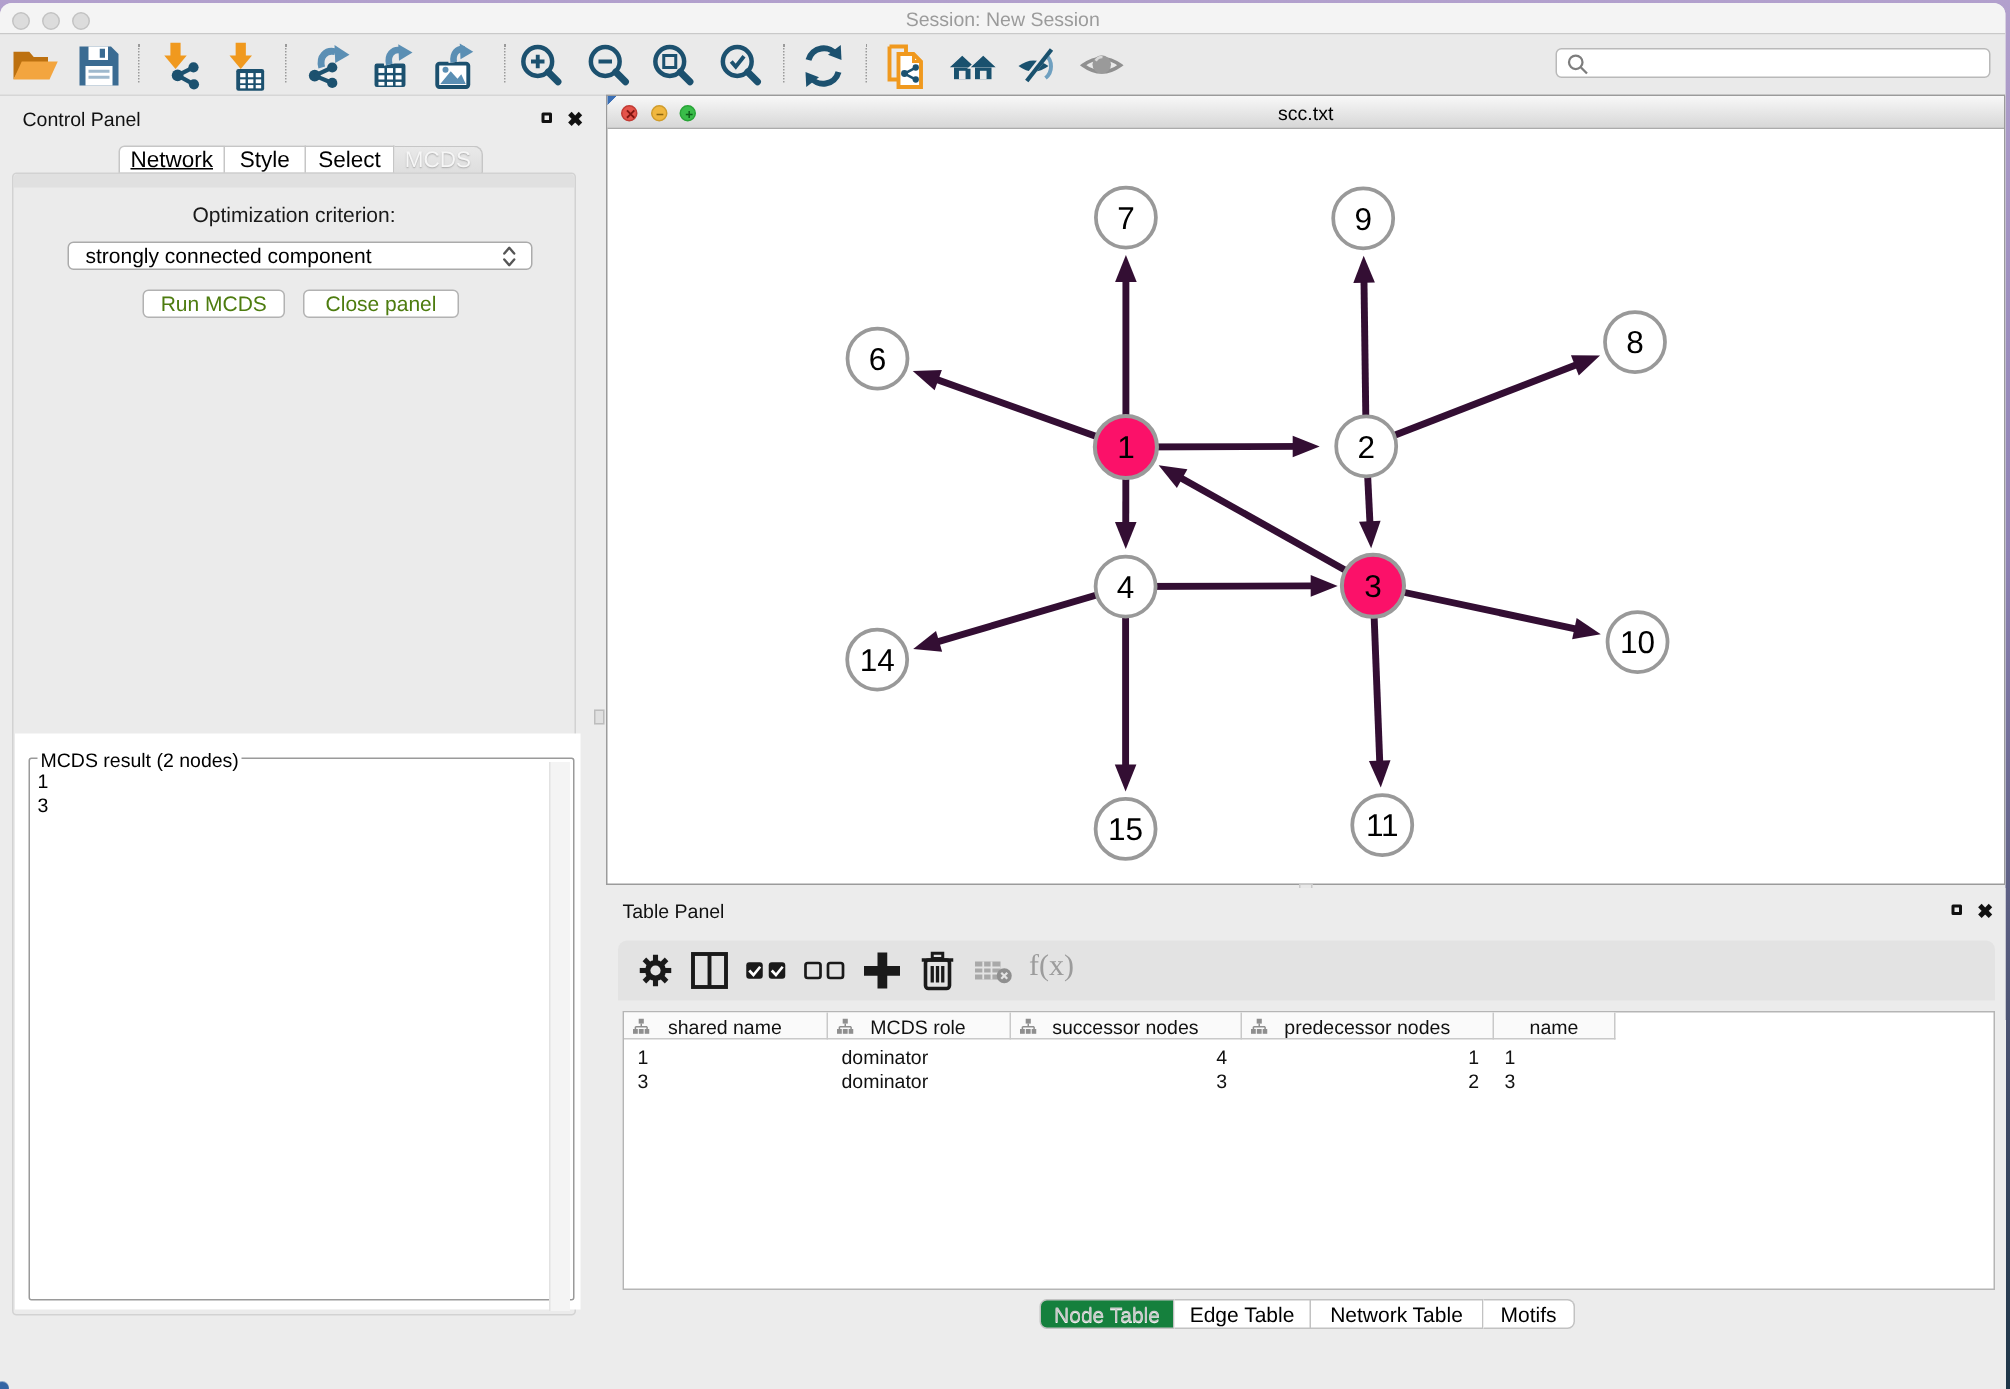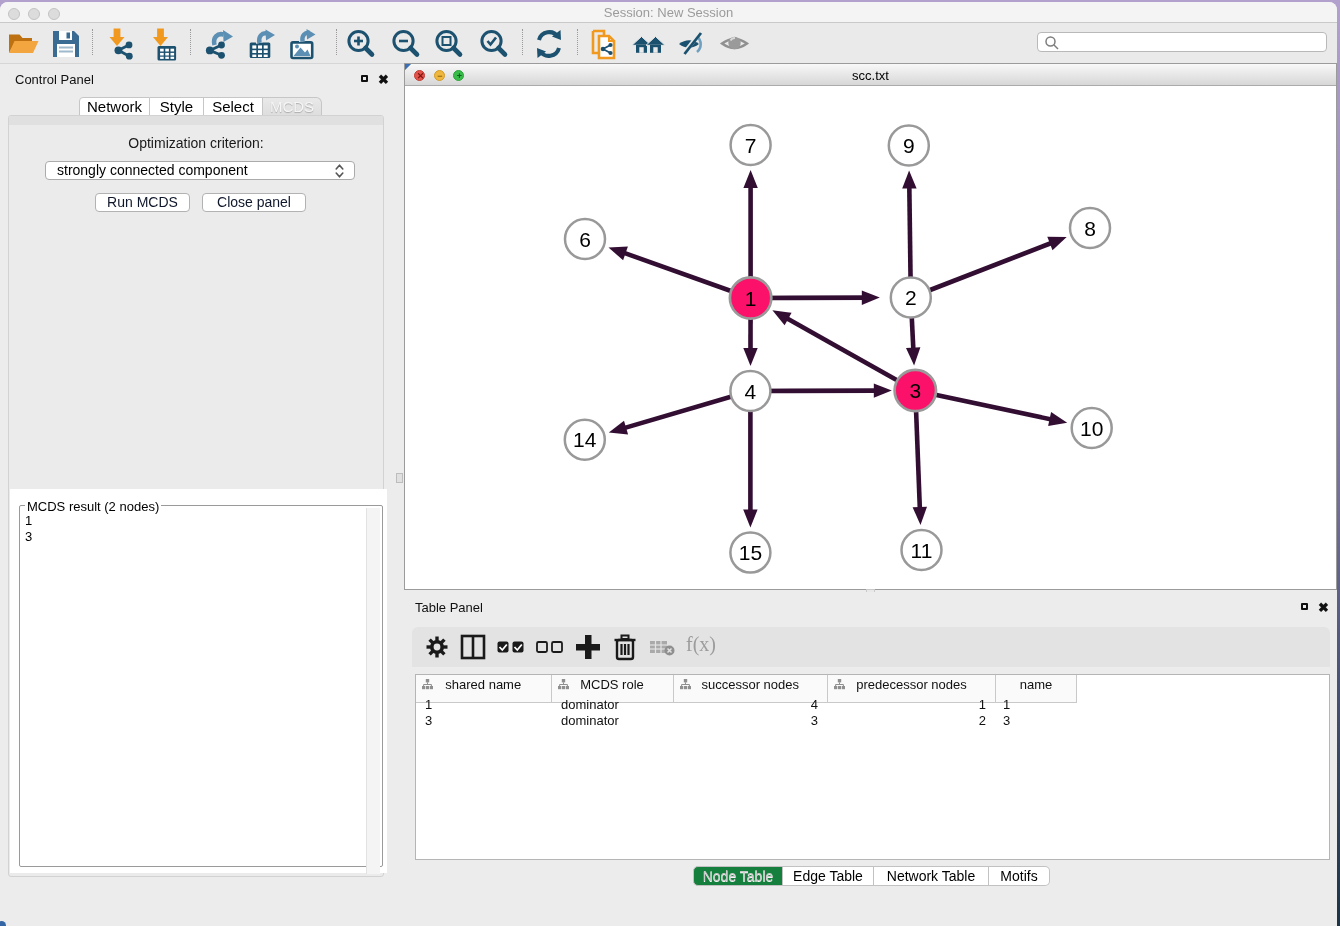--- a/index.html
+++ b/index.html
@@ -13,43 +13,43 @@
 .tbi { position:absolute; top:4px; }
 .tbsep { position:absolute; top:6px; height:26px; width:0; border-left:1px dotted #9a9a9a; }
 #searchbox { position:absolute; left:1037px; top:9px; width:290px; height:20px; background:#fff; border:1px solid #b9b9b9; border-radius:4px; }
 
 #cpanel { position:absolute; left:0; top:62px; width:392px; height:826px; background:#ececec; }
 #cphead { position:absolute; left:15px; top:8px; font-size:13px; color:#111; }
 .winbtn-sq { position:absolute; width:7px; height:7px; border:2px solid #111; border-radius:1px; }
 .winbtn-x { position:absolute; font-size:13px; font-weight:bold; color:#111; line-height:11px; }
 .tabrow { position:absolute; display:flex; white-space:nowrap; }
 .tab { font-size:15px; color:#000; background:#fff; border:1px solid #c6c6c6; border-left:none; padding:0 14px; height:19px; line-height:18px; text-align:center; }
-.tab.first { border-left:1px solid #c6c6c6; border-radius:4px 0 0 0; }
+.tab.first { border-left:1px solid #c6c6c6; border-radius:4px 0 0 0;text-decoration:underline; }
 .tab.sel { background:linear-gradient(#e9e9e9,#dedede); color:#f6f6f6; text-shadow:0 1px 1px #aaa; border-radius:0 6px 0 0; }
 #tabpanel { position:absolute; left:8px; top:51px; width:376px; height:762px; background:#ebebeb; border:1px solid #d2d2d2; border-radius:3px; }
 #tabpanel .innertop { position:absolute; left:0; top:0; width:100%; height:9px; background:#e0e0e0; border-radius:3px 3px 0 0; }
 #optlabel { position:absolute; left:0; top:19px; width:100%; text-align:center; font-size:14px; color:#1a1a1a; }
 #combo { position:absolute; left:36px; top:45px; width:310px; height:19px; background:#fff; border:1px solid #ababab; border-radius:4px; font-size:14px; line-height:17px; padding-left:11px; color:#000; }
-.btn { position:absolute; height:19px; background:#fff; border:1px solid #b2b2b2; border-radius:4px; font-size:14px; text-align:center; line-height:17px; color:#0f172a; }
+.btn { position:absolute; height:19px; background:#fff; border:1px solid #b2b2b2; border-radius:4px; font-size:14px; text-align:center; line-height:17px; color:#4d7c0f; }
 #resultwhite { position:absolute; left:1px; top:373px; width:377px; height:384px; background:#fff; }
 #fieldset { position:absolute; left:9px; top:16px; width:364px; height:362px; border:1px solid #9a9a9a; border-radius:2px; }
 #fieldlabel { position:absolute; left:5px; top:-7px; background:#fff; font-size:13px; color:#000; padding:0 2px; }
 #scrolltrack { position:absolute; right:2px; top:2px; width:14px; height:366px; background:#f4f4f4; border-left:1px solid #e2e2e2; }
 
 #netframe { position:absolute; left:404px; top:61px; width:933px; height:527px; background:#fff; border:1px solid #9b9b9b; }
 #nettitle { position:absolute; left:0; top:0; width:931px; height:22px; background:linear-gradient(#f8f8f8,#d7d7d7); border-bottom:1px solid #ababab; }
 #nettitletext { position:absolute; left:0; top:4px; width:100%; text-align:center; font-size:13px; color:#000; }
 .mac { position:absolute; top:5.5px; width:11px; height:11px; border-radius:50%; }
 .mac span { position:absolute; left:0; top:0; width:11px; height:11px; text-align:center; font-size:9px; font-weight:bold; line-height:11px; }
 
 #tpanel { position:absolute; left:394px; top:590px; width:943px; height:298px; background:#ececec; }
 #tphead { position:absolute; left:21px; top:8px; font-size:13px; color:#111; }
 #ttoolbar { position:absolute; left:18px; top:35px; width:918px; height:40px; background:#e3e3e3; border-radius:6px 6px 0 0; }
 #ttable { position:absolute; left:21px; top:82px; width:915px; height:186px; background:#fff; border:1px solid #b5b5b5; }
-.thdr { position:absolute; top:0; height:28px; background:#fafafa; border-right:1px solid #c9c9c9; border-bottom:1px solid #c9c9c9; font-size:13px; color:#111; }
+.thdr { position:absolute; top:0; height:18px; background:#fafafa; border-right:1px solid #c9c9c9; border-bottom:1px solid #c9c9c9; font-size:13px; color:#111; }
 .thdr .txt { position:absolute; top:2px; left:0; width:100%; text-align:center; }
 .cell { position:absolute; font-size:13px; color:#111; height:16px; line-height:16px; }
 .btab { display:inline-block; height:20px; background:#fff; border:1px solid #c2c2c2; border-left:none; font-size:14px; color:#000; text-align:center; line-height:19px; }
 
 #statusbar { position:absolute; left:0; top:888px; width:1337px; height:36px; background:#ececec; border-top:1px solid #c6c6c6; }
 #listbtn { position:absolute; left:11px; top:9px; width:26px; height:20px; background:#fdfdfd; border:1px solid #a8a8a8; }
 #membtn { position:absolute; left:1254px; top:7px; width:74px; height:24px; background:#fdfdfd; border:1px solid #9e9e9e; font-size:12px; color:#000; }
 </style>
 </head>
 <body>

